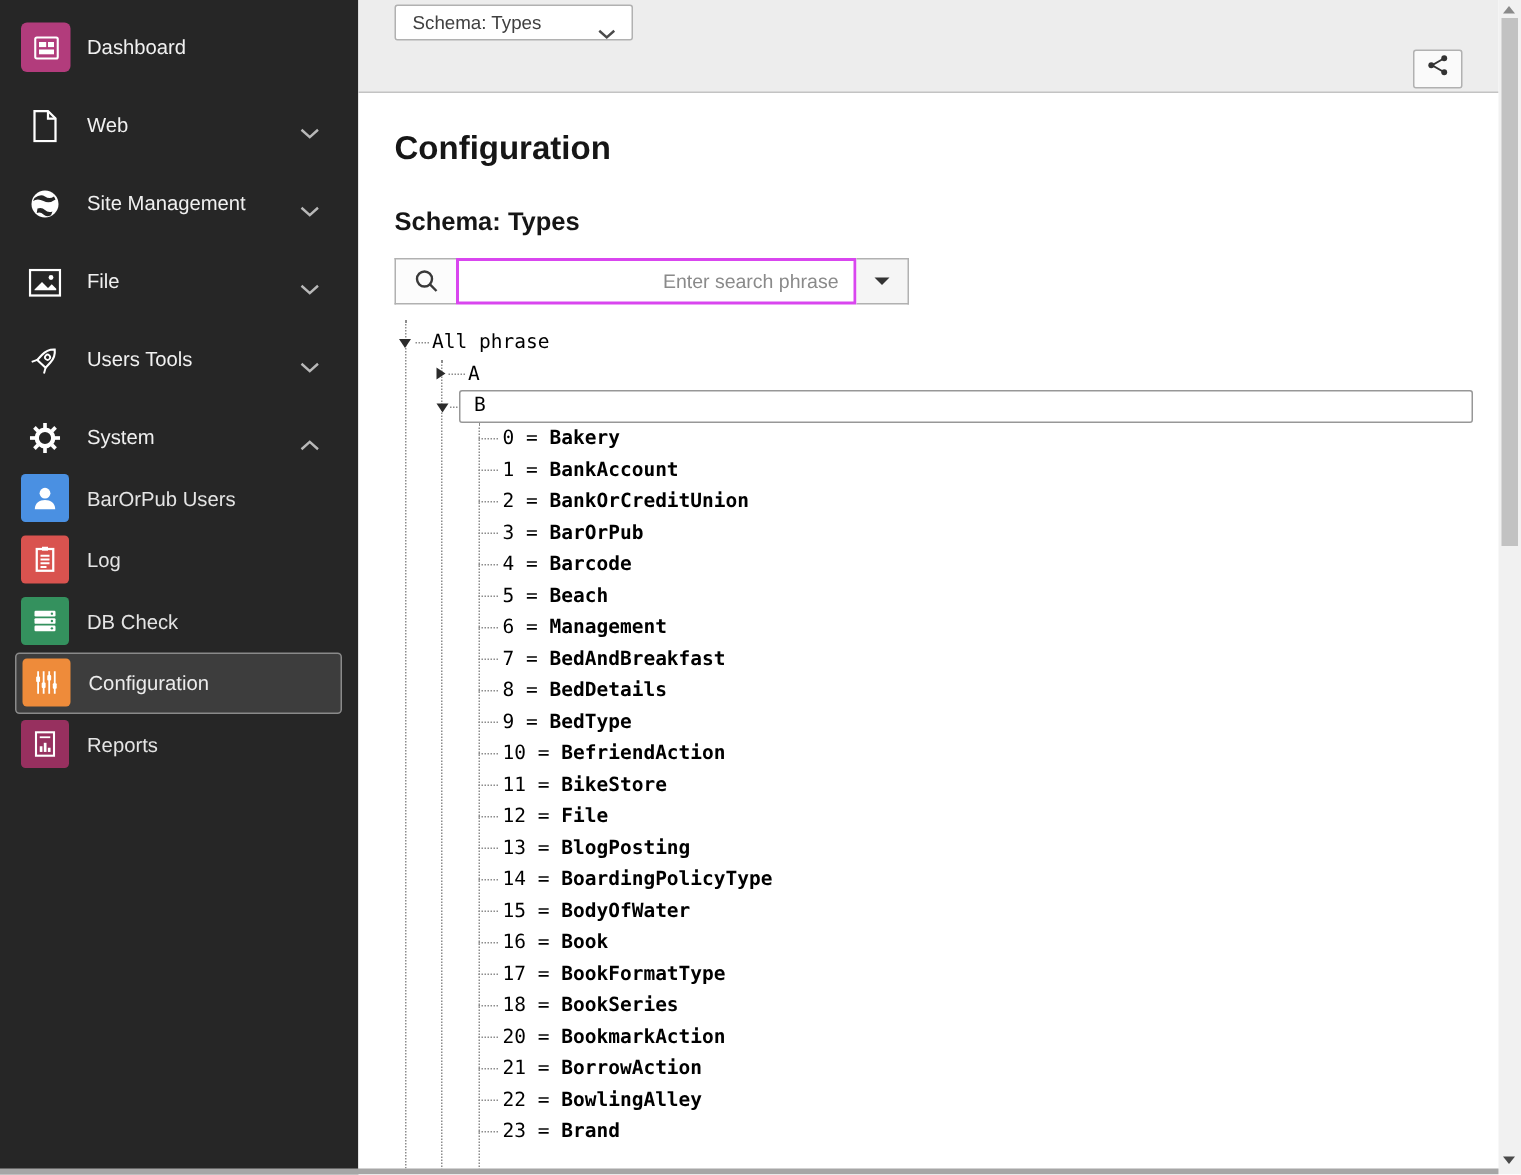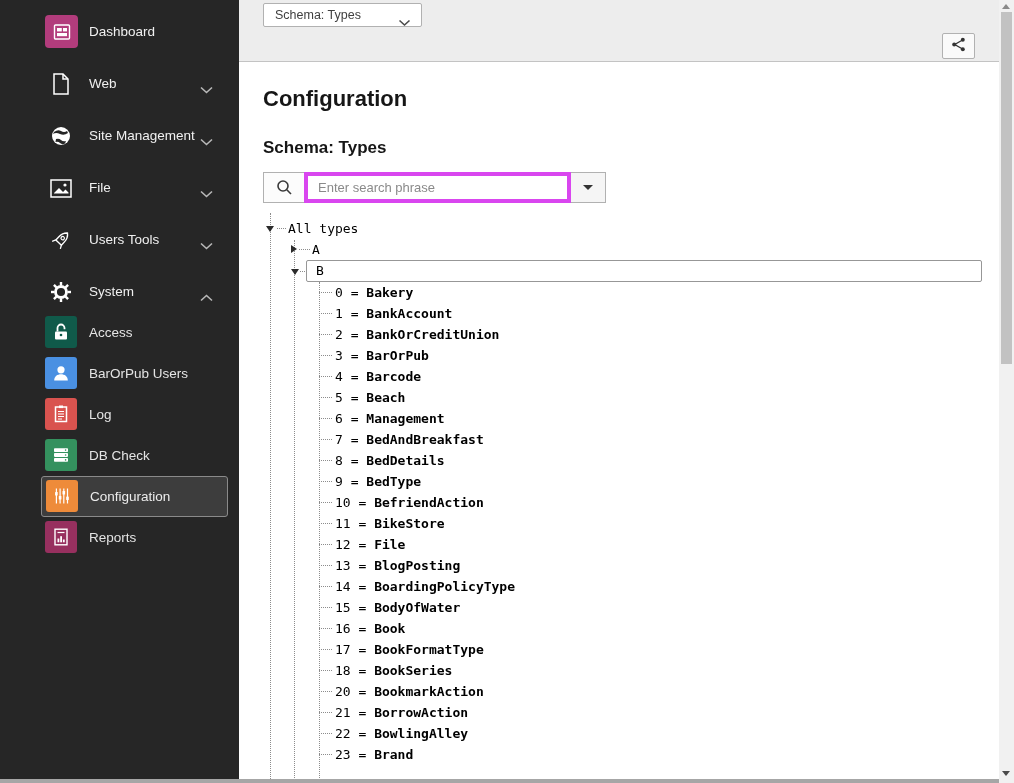--- a/index.html
+++ b/index.html
@@ -4,21 +4,21 @@
 <style>
   * { box-sizing: border-box; }
   html,body { margin:0; padding:0; }
   body {
     width:1014px; height:783px; position:relative; overflow:hidden;
     font-family:"Liberation Sans", sans-serif; background:#fff;
   }
 
   
   .sidebar { position:absolute; left:0; top:0; width:239px; height:783px; background:#262626; }
-  .modmenu { margin-top:6px;padding-left:31px; }
+  .modmenu { margin-top:6px; }
   .mod { position:relative; height:52px; cursor:pointer; }
   .mod .icon-box { position:absolute; left:14px; top:9px; width:33px; height:33px; border-radius:4px;
                    display:flex; align-items:center; justify-content:center; }
   .mod .line-icon { position:absolute; left:18px; top:14px; width:24px; height:24px;
                     display:flex; align-items:center; justify-content:center; }
   .mod .label { position:absolute; left:58px; top:0; height:52px; line-height:52px;
                 font-size:13.5px; color:#f0f0f0; }
   .mod .chev { position:absolute; right:26px; top:22px; }
   .submenu { margin-top:-6px; }
   .sub { position:relative; height:41px; cursor:pointer; }
@@ -43,22 +43,22 @@
                border:1px solid #b1b1b1; border-radius:2px; display:flex; align-items:center;
                justify-content:center; cursor:pointer; }
 
   .content { position:absolute; top:62px; left:0; right:0; bottom:4px; background:#fff; overflow:hidden; }
   .content h1 { margin:24px 0 0 24px; font-size:22px; line-height:26px; font-weight:600; color:#161616; }
   .content h2 { margin:26px 0 0 24px; font-size:17px; line-height:20px; font-weight:600; color:#161616; }
 
   .searchbar { margin:14px 0 0 24px; width:343px; height:31px; display:flex; }
   .search-addon { width:41px; height:31px; border:1px solid #b1b1b1; border-right:none; background:#fcfcfc;
                   display:flex; align-items:center; justify-content:center; }
-  .search-input { flex:1; height:31px; border:4px solid #d946ef; border-radius:0; padding:0 10px;
-                  font-size:13px; color:#333; font-family:"Liberation Sans",sans-serif; outline:none; }
+  .search-input { flex:1; height:31px; border:2px solid #d946ef; border-radius:0; padding:0 10px;
+                  font-size:13px; color:#333; font-family:"Liberation Sans",sans-serif; outline:none;text-align:right; }
   .search-input::placeholder { color:#8a8a8a; }
   .search-caret-btn { width:35px; height:31px; border:1px solid #b1b1b1; border-left:none; background:#f5f5f5;
                       display:flex; align-items:center; justify-content:center; cursor:pointer; }
   .caret-down { width:0; height:0; border-left:5px solid transparent; border-right:5px solid transparent;
                 border-top:5px solid #333; }
 
   
   .tree { position:relative; margin:15px 0 0 24px; height:540px;
           font-family:"DejaVu Sans Mono","Liberation Mono",monospace; font-size:13px; color:#000; }
   .gl { position:absolute; width:0; border-left:1px dotted #8c8c8c; }
@@ -198,30 +198,20 @@
       <span class="label">System</span>
       <span class="chev">
         <svg width="13" height="8" viewBox="0 0 13 8">
             <path d="M1 6.5 l5.5-5 5.5 5" fill="none" stroke="#b8b8b8" stroke-width="1.6"></path>
           </svg>
       </span>
     </div>
 
     <div class="submenu">
 
-      <div class="sub">
-        <span class="icon-box" style="background: rgb(16, 90, 74);">
-          <svg width="20" height="20" viewBox="0 0 20 20">
-            <path d="M6.5 9.5 V6 a3.5 3.5 0 0 1 7 0 v1.2" fill="none" stroke="#fff" stroke-width="1.8"></path>
-            <rect x="4" y="9.5" width="12" height="8" rx="1" fill="#fff"></rect>
-            <circle cx="10" cy="13" r="1.3" fill="#105a4a"></circle>
-          </svg>
-        </span>
-        <span class="label">Access</span>
-      </div>
 
       <div class="sub">
         <span class="icon-box" style="background: rgb(74, 144, 226);">
           <svg width="20" height="20" viewBox="0 0 20 20">
             <circle cx="10" cy="6.8" r="3.6" fill="#fff"></circle>
             <path d="M3.2 17.5 c0-4.2 3.2-6.2 6.8-6.2 s6.8 2 6.8 6.2 z" fill="#fff"></path>
           </svg>
         </span>
         <span class="label">BarOrPub Users</span>
       </div>
@@ -322,21 +312,21 @@
     </div>
 
     <div class="tree">
       <span class="gl gl1"></span>
       <span class="gl gl2"></span>
       <span class="gl gl3"></span>
 
       <div class="trow root">
         <span class="tgl-exp"></span>
         <span class="hstub"></span>
-        <span class="tlabel">All types</span>
+        <span class="tlabel">All phrase</span>
       </div>
 
       <div class="trow a">
         <span class="tgl-col"></span>
         <span class="hstub"></span>
         <span class="tlabel">A</span>
       </div>
 
       <div class="trow b">
         <span class="tgl-exp"></span>

